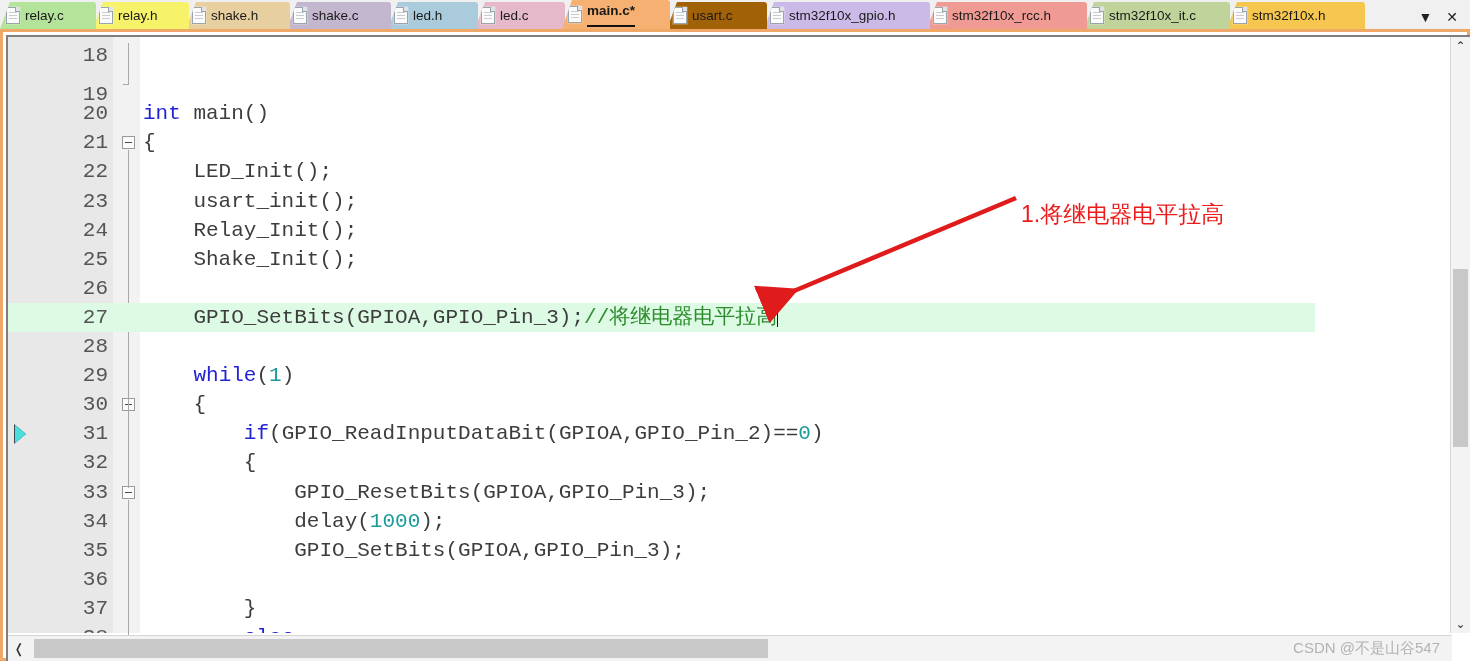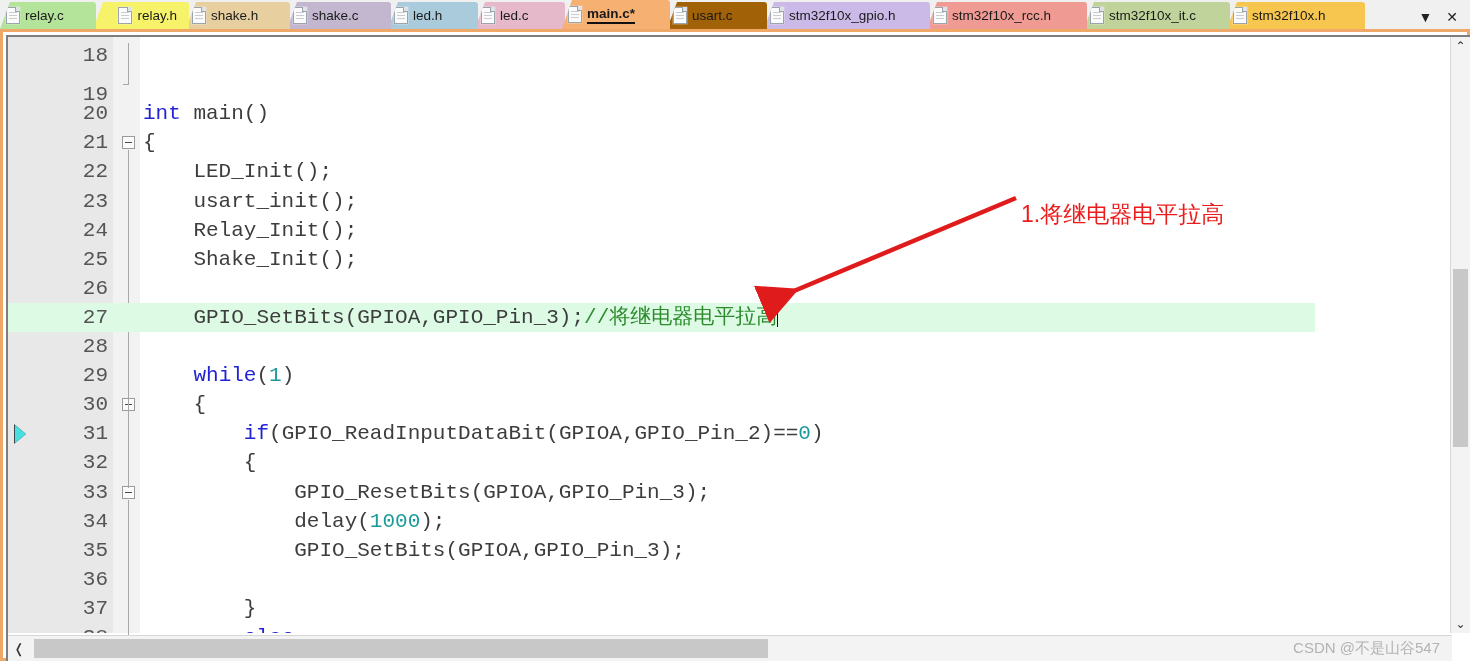--- a/index.html
+++ b/index.html
@@ -52,21 +52,21 @@
     content:"";position:absolute;left:2px;top:4px;right:2px;height:1px;
     box-shadow:0 0 0 0 #c8ccd0,0 3px 0 0 #c8ccd0,0 6px 0 0 #c8ccd0;
     background:#c8ccd0;
   }
   .tab.active{
     font-weight:bold;
     height:29px;
   }
   .tab.active .lbl{
     border-bottom:2px solid #111;
-    padding-bottom:1px;
+    padding-bottom:7px;
   }
   #tabctl{
     margin-left:auto;
     display:flex;align-items:center;gap:14px;
     padding:0 12px 5px 10px;
     color:#222;font-size:14px;
   }
   #tabctl span{cursor:pointer;line-height:1;}
   
   #frame{
@@ -208,21 +208,21 @@
 </style>
 </head>
 <body>
 
 <div id="tabbar">
   <div id="tablist" style="display:flex;align-items:flex-end;height:29px;">
       <div class="tab" style="background: rgb(180, 227, 154); width: 96px; z-index: 20;">
         <span class="fileicon"></span>
         <span class="lbl">relay.c</span>
       </div>
-      <div class="tab" style="background: rgb(246, 243, 106); width: 96px; z-index: 19; justify-content: flex-end;">
+      <div class="tab" style="background: rgb(246, 243, 106); width: 96px; z-index: 19;">
         <span class="fileicon"></span>
         <span class="lbl">relay.h</span>
       </div>
       <div class="tab" style="background: rgb(232, 207, 160); width: 104px; z-index: 18;">
         <span class="fileicon"></span>
         <span class="lbl">shake.h</span>
       </div>
       <div class="tab" style="background: rgb(195, 182, 207); width: 104px; z-index: 17;">
         <span class="fileicon"></span>
         <span class="lbl">shake.c</span>

